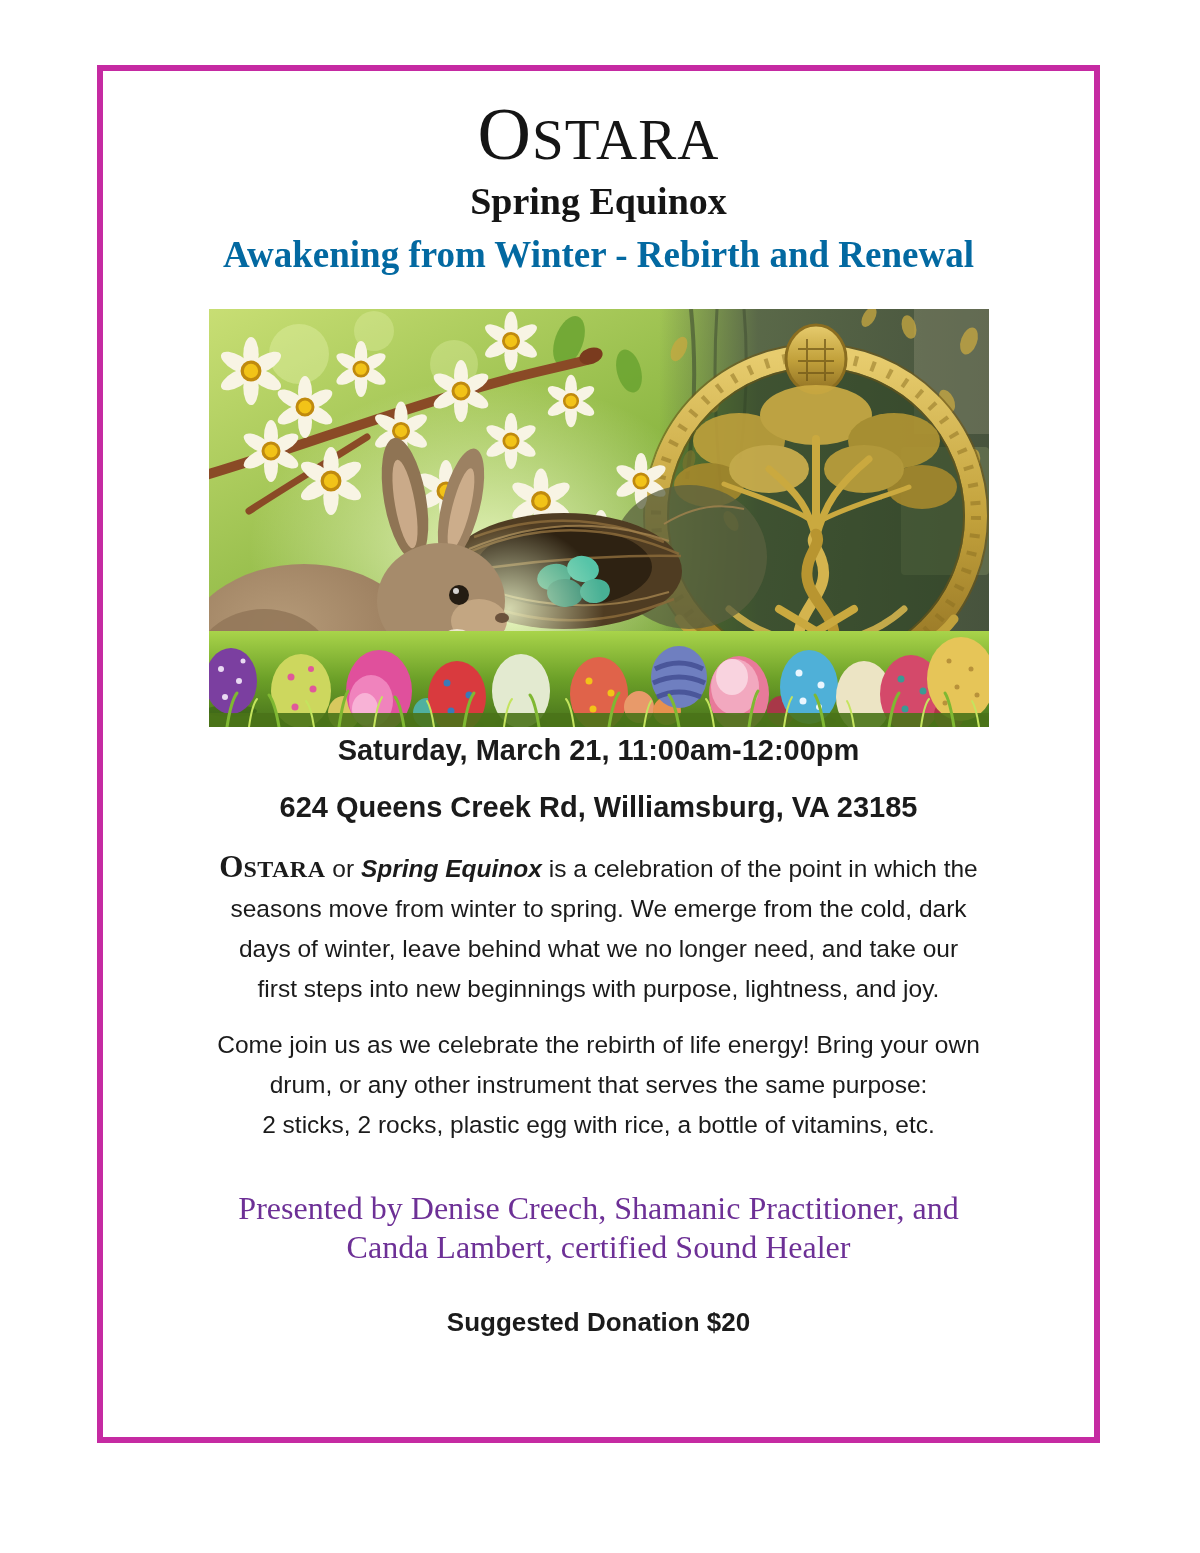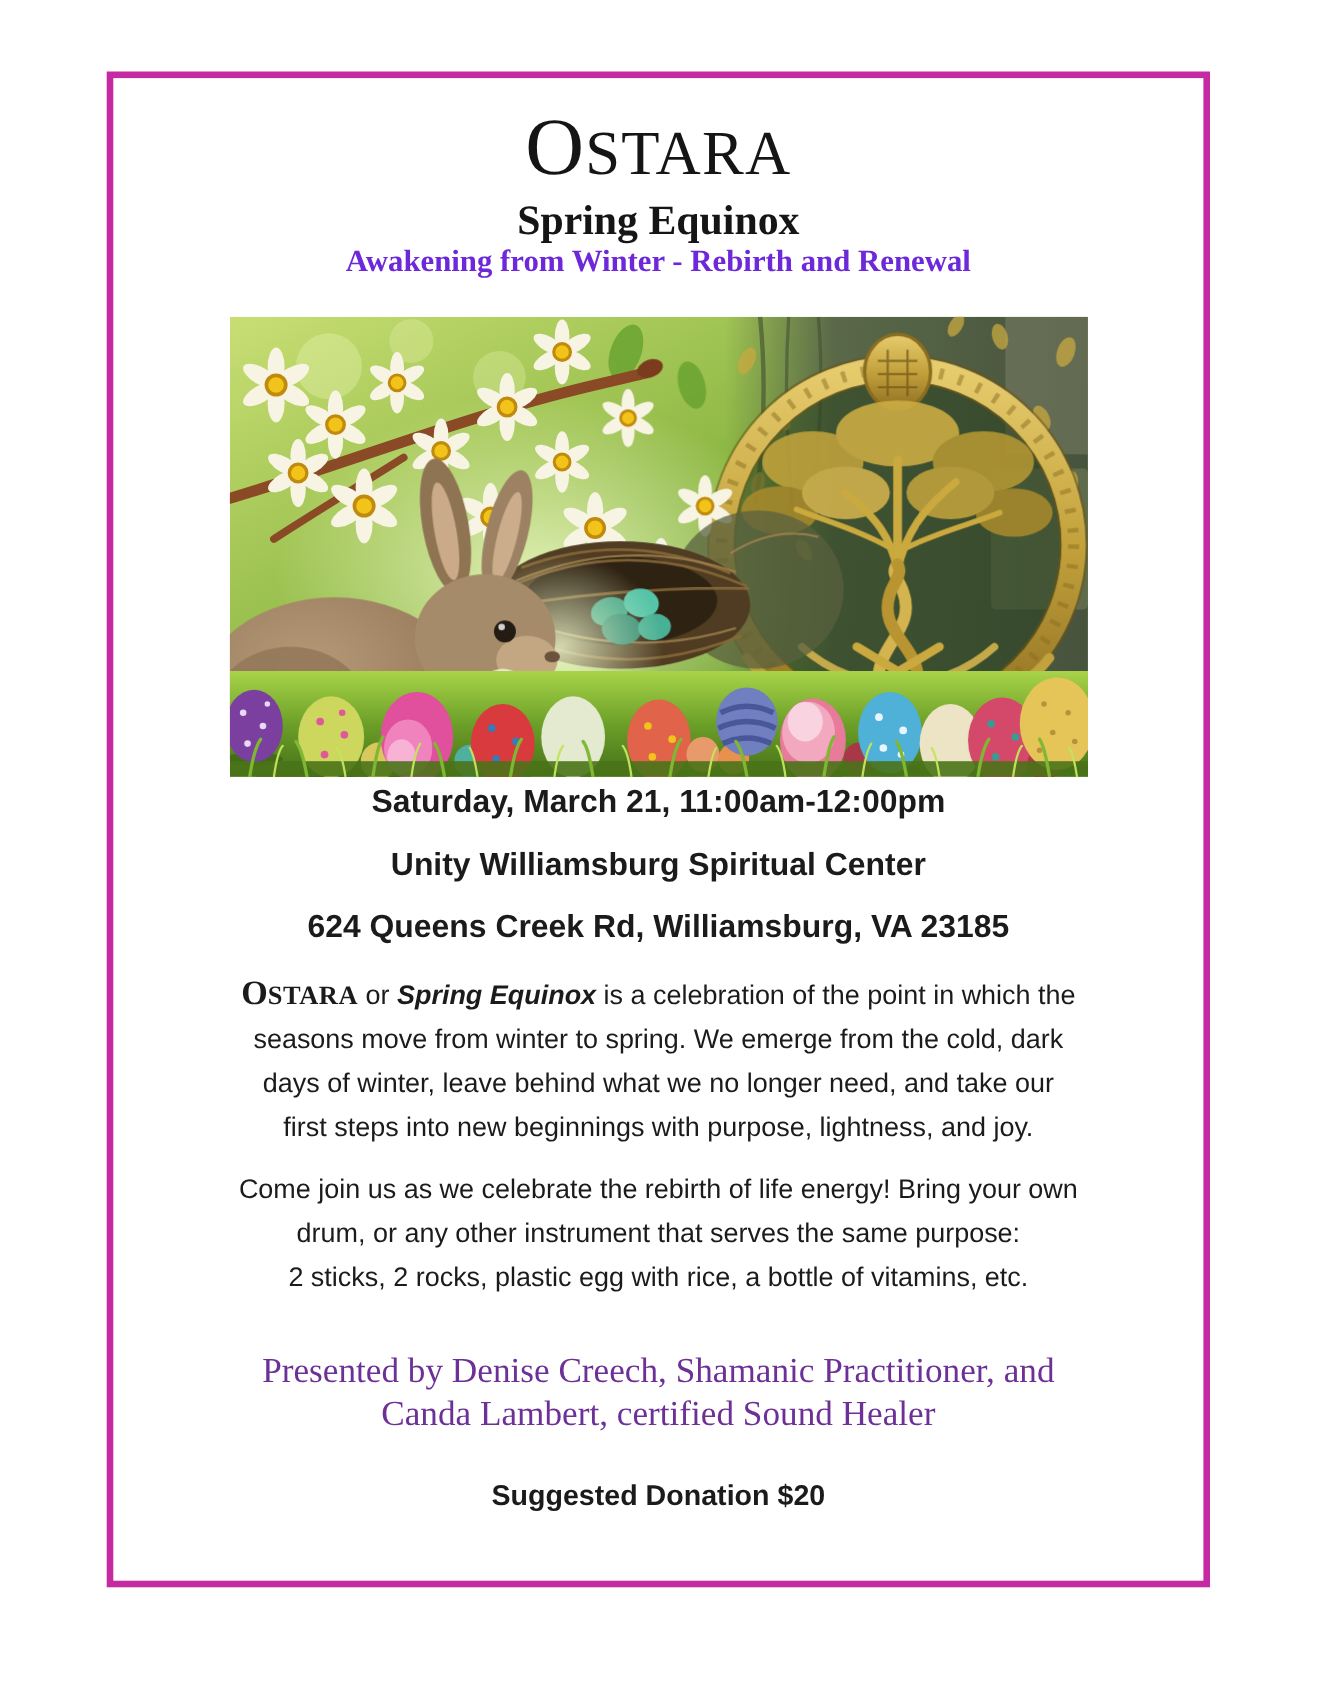--- a/index.html
+++ b/index.html
@@ -18,22 +18,22 @@
     margin-top:26px;line-height:1;
     font-family:"Liberation Serif", serif;color:#151515;letter-spacing:1px;
   }
   .title .big{font-size:74px;}
   .title .small{font-size:57px;}
   .subtitle{
     margin-top:10px;font-family:"Liberation Serif", serif;font-weight:bold;
     font-size:38px;line-height:1.1;color:#151515;
   }
   .tagline{
-    font-family:"Liberation Serif", serif;font-weight:bold;
-    font-size:28px;line-height:1.1;color:#6d28d9;
+    margin-top:12px;font-family:"Liberation Serif", serif;font-weight:bold;
+    font-size:37px;line-height:1.1;color:#0369a1;
   }
   
   .photo{width:780px;height:418px;margin:34px auto 0;display:block;}
   
   .details{margin-top:6px;}
   .detail-line{font-weight:bold;font-size:29px;line-height:34px;margin:0 0 23px 0;}
   
   .para{font-size:24.5px;line-height:40px;margin:0 auto;width:820px;}
   .para1{margin-top:16px;}
   .para2{margin-top:16px;}
@@ -342,21 +342,20 @@
         <path d="M575,418 q3,-22 8,-30"></path>
           <path d="M645,418 q-3,-20 -7,-26"></path>
         <path d="M712,418 q3,-22 8,-28"></path>
           <path d="M770,418 q-3,-20 -7,-26"></path>
       </g>
     </g>
   </svg>
 
   <div class="details">
     <p class="detail-line">Saturday, March 21, 11:00am-12:00pm</p>
-    <p class="detail-line">Unity Williamsburg Spiritual Center</p>
     <p class="detail-line">624 Queens Creek Rd, Williamsburg, VA 23185</p>
   </div>
 
   <div class="para para1">
     <span class="sc-big">O</span><span class="sc-small">STARA</span><span> or </span><span class="bi">Spring Equinox</span><span> is a celebration of the point in which the</span><br>
     <span>seasons move from winter to spring. We emerge from the cold, dark</span><br>
     <span>days of winter, leave behind what we no longer need, and take our</span><br>
     <span>first steps into new beginnings with purpose, lightness, and joy.</span>
   </div>
 

